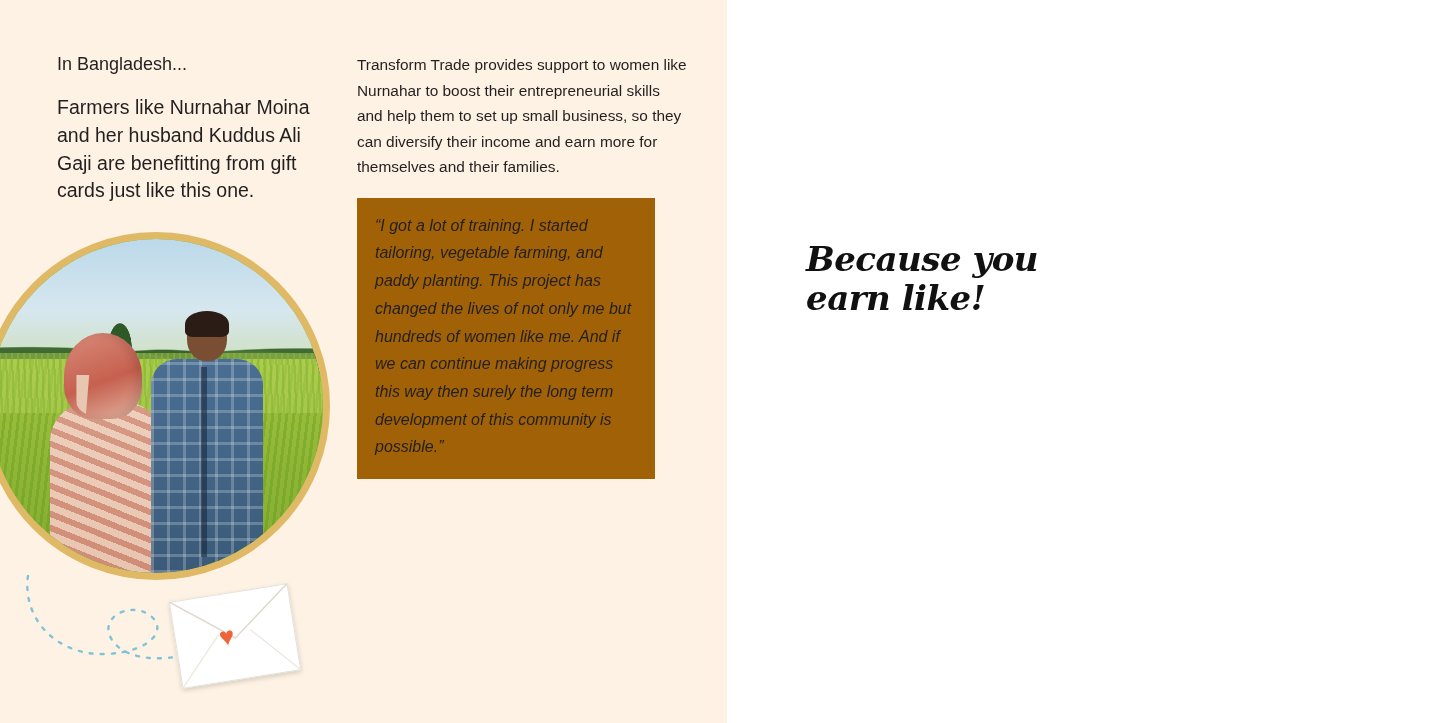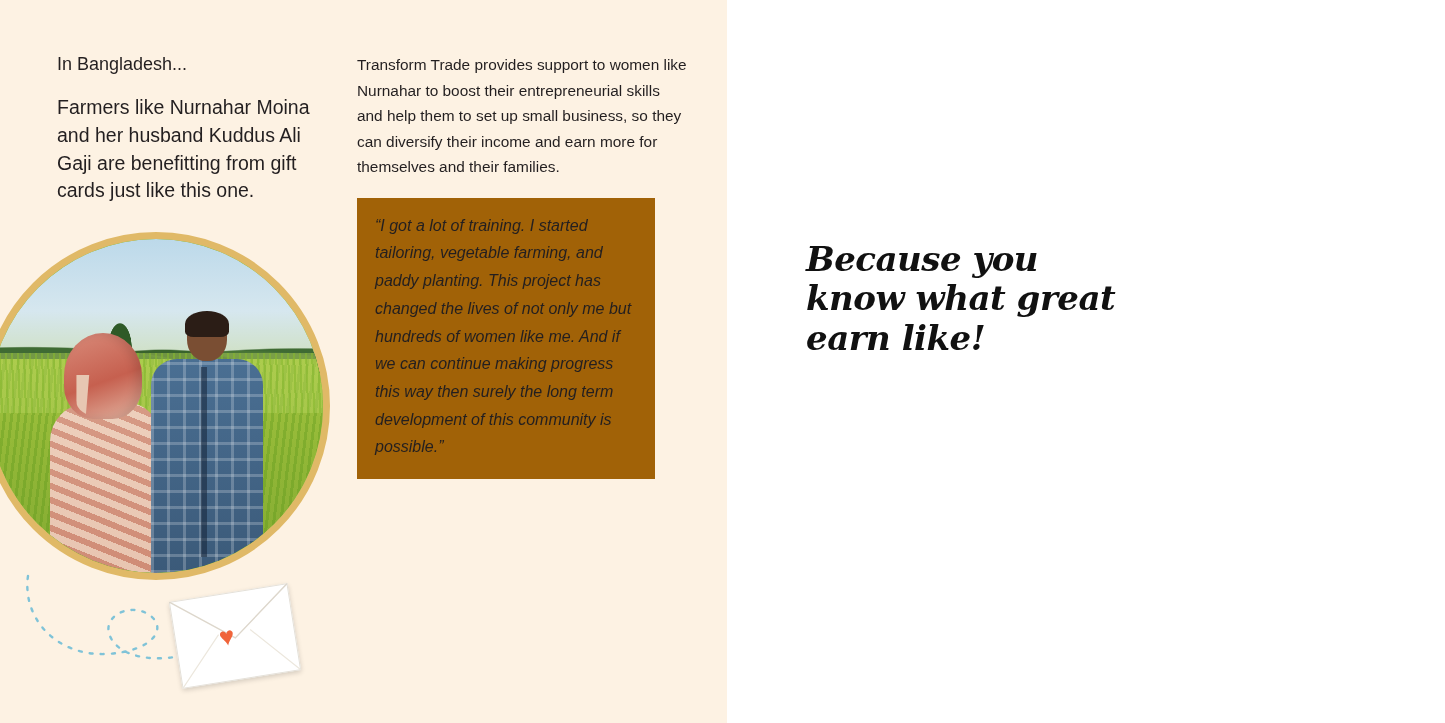--- a/index.html
+++ b/index.html
@@ -316,18 +316,17 @@
       <p class="body-copy">Transform Trade provides support to women like Nurnahar to boost their entrepreneurial skills and help them to set up small business, so they can diversify their income and earn more for themselves and their families.</p>
       <div class="quote-box">
         <p class="quote-text">“I got a lot of training. I started tailoring, vegetable farming, and paddy planting. This project has changed the lives of not only me but hundreds of women like me. And if we can continue making progress this way then surely the long term development of this community is possible.”</p>
       </div>
     </div>
   </div>
 
   <div class="right-panel">
     <div class="script">
       <span>Because you</span>
-      <span>know what great</span>
       <span>earn like!</span>
     </div>
   </div>
 
 </div>
 
 </body></html>

